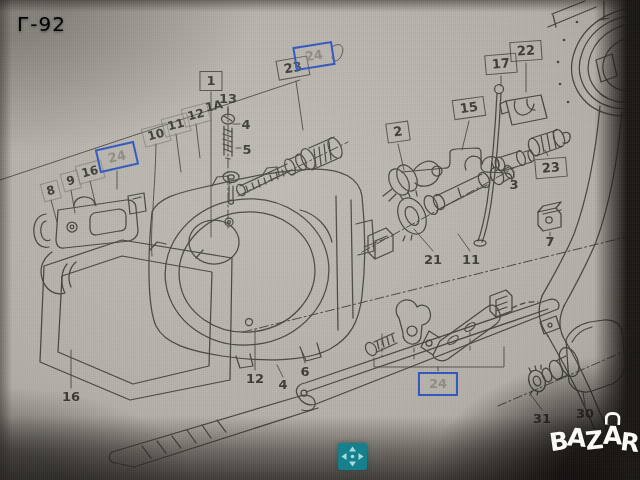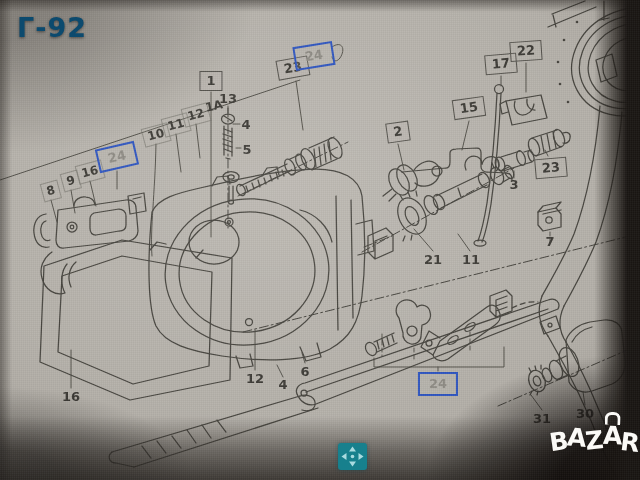--- a/index.html
+++ b/index.html
@@ -30,21 +30,21 @@
       background:radial-gradient(130% 130% at 100% 100%, rgba(14,10,8,.88) 28%, rgba(14,10,8,0) 75%);}
   .corner-bl{left:0;bottom:0;width:230px;height:95px;
       background:radial-gradient(120% 140% at 0% 100%, rgba(30,27,24,.5) 22%, rgba(30,27,24,0) 70%);}
   .corner-tl{left:0;top:0;width:280px;height:170px;
       background:radial-gradient(130% 130% at 0% 0%, rgba(34,30,26,.32) 18%, rgba(34,30,26,0) 70%);}
   .texture{inset:0;opacity:.55;
       background-image:repeating-linear-gradient(90deg, rgba(255,255,255,.045) 0 1px, rgba(0,0,0,.04) 1px 2px),
                        repeating-linear-gradient(0deg, rgba(255,255,255,.035) 0 1px, rgba(0,0,0,.03) 1px 2px);}
   .vignette{inset:0;background:radial-gradient(125% 120% at 42% 40%, rgba(255,255,255,.05) 0%, rgba(0,0,0,0) 45%, rgba(0,0,0,.10) 82%, rgba(0,0,0,.22) 100%);}
   
-  .fig{position:absolute;left:17px;top:12px;color:#0c4a6e;font-size:27px;font-weight:700;
+  .fig{position:absolute;left:17px;top:12px;color:#000000;font-size:20px;font-weight:400;
        letter-spacing:1px;text-shadow:0 1px 3px rgba(0,0,0,.45);}
   
   .pan{position:absolute;left:338px;top:443px;width:29px;height:27px;background:#17808d;
        border-radius:3px;box-shadow:0 0 4px rgba(12,70,78,.5);}
   
   .wm{position:absolute;left:549px;top:424px;width:92px;color:#fbfaf7;
       font-weight:800;font-size:25px;letter-spacing:-1px;
       text-shadow:0 1px 2px rgba(30,26,22,.45);}
   .wl{display:inline-block;position:relative;}
   .wl.l0{transform:rotate(-8deg) translateY(3px);}

